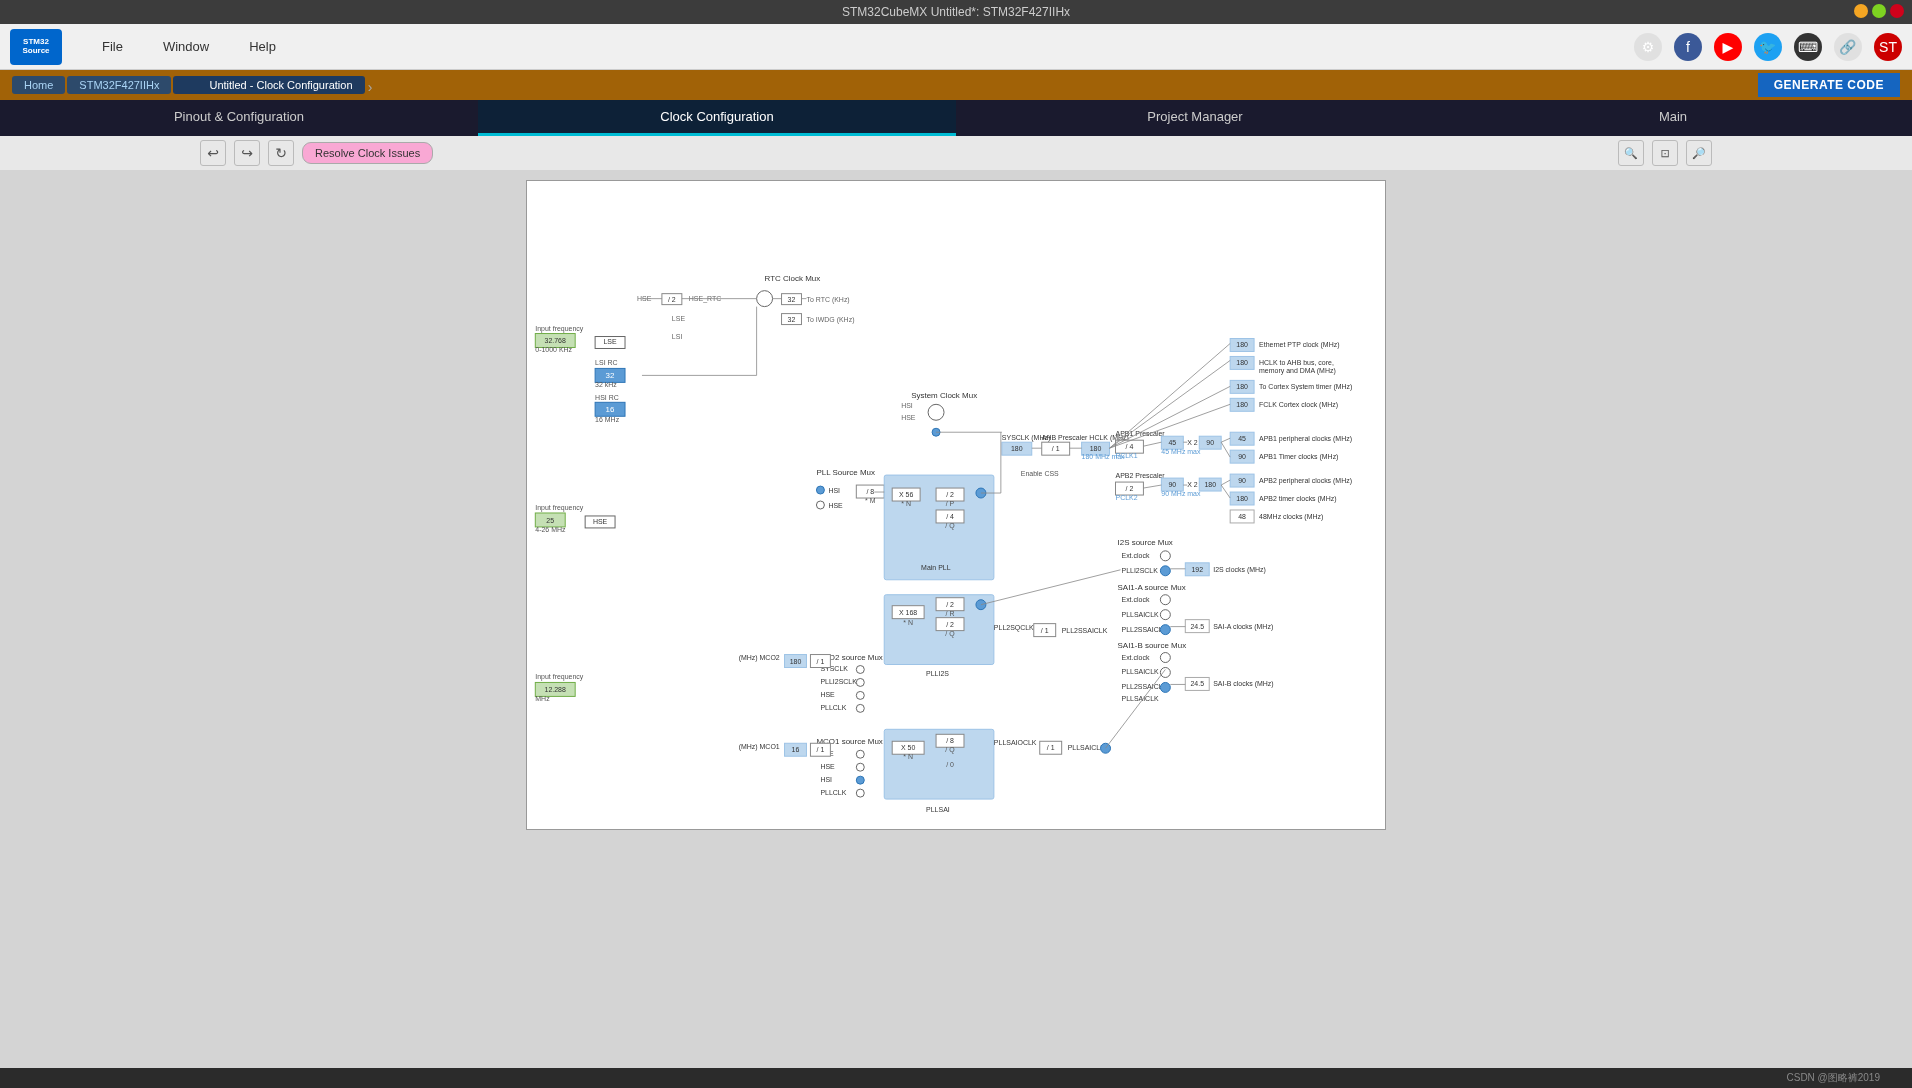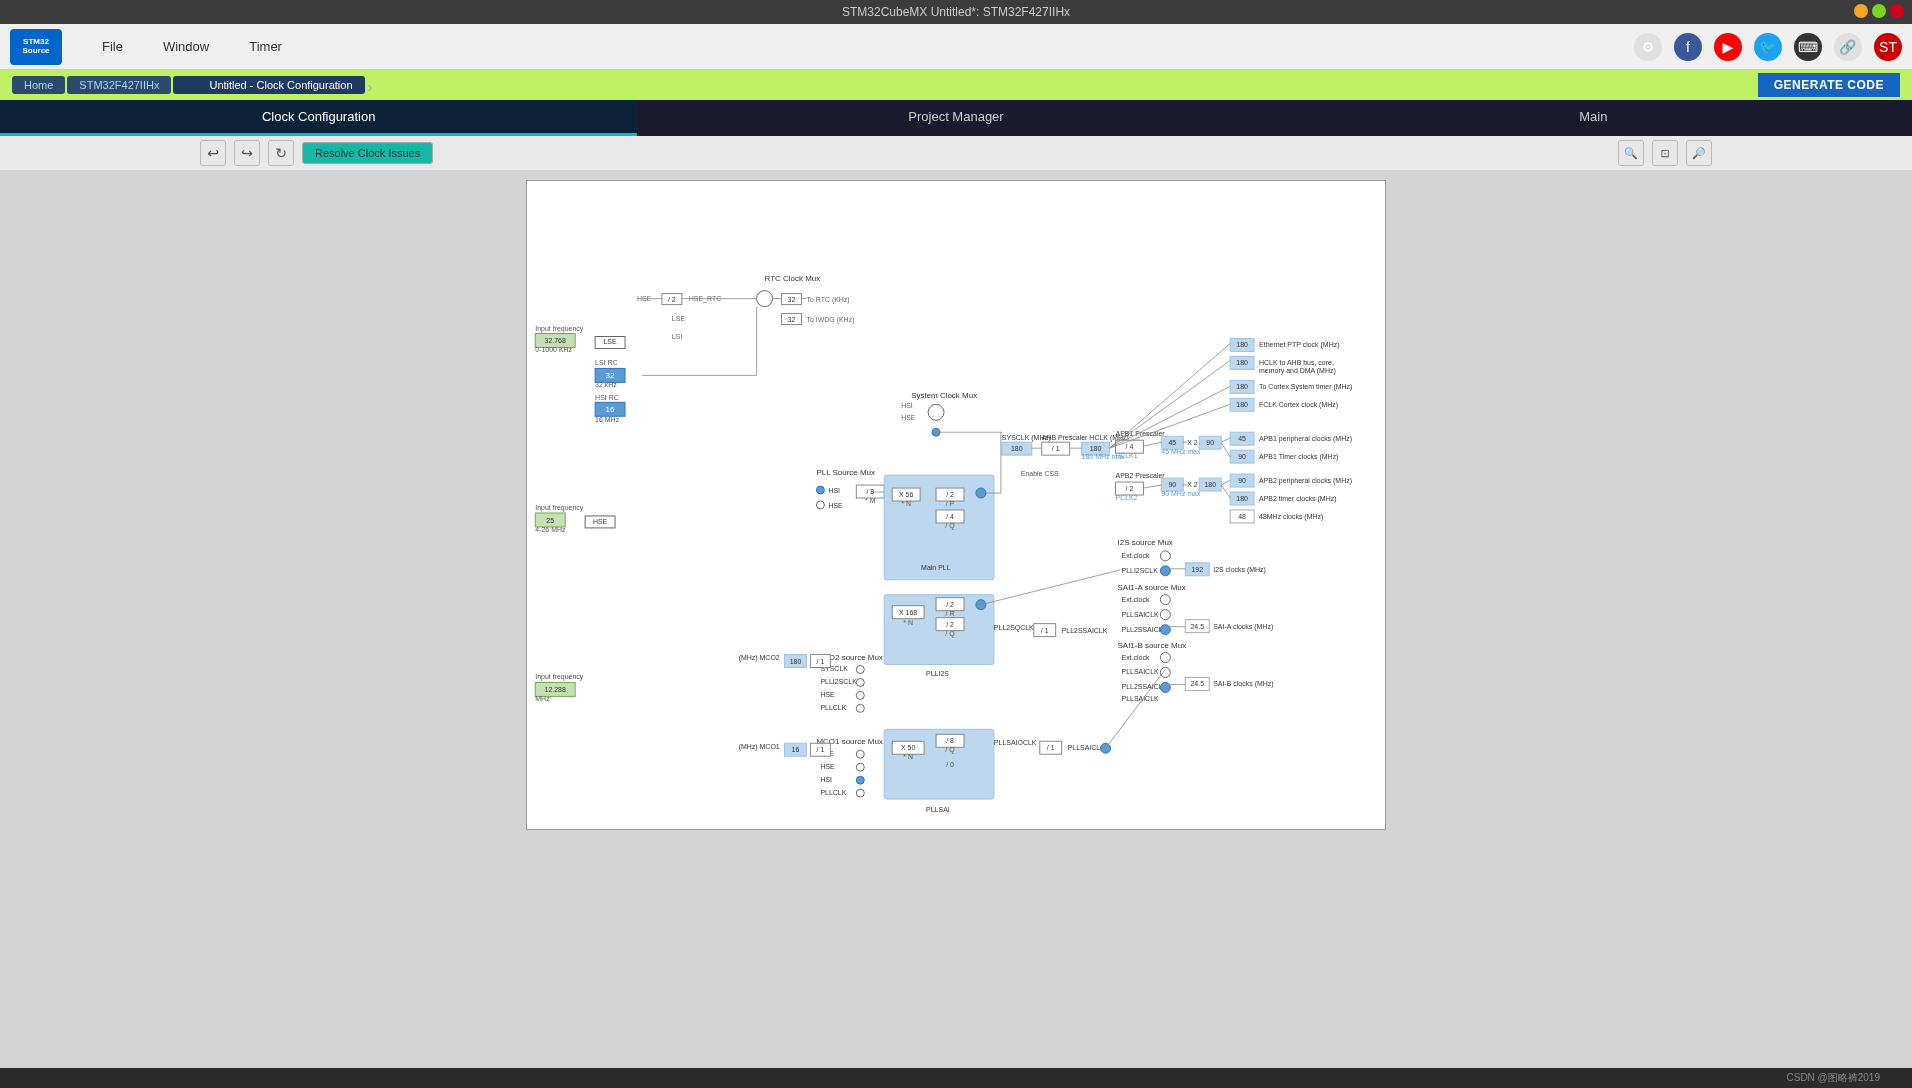--- a/index.html
+++ b/index.html
@@ -57,21 +57,21 @@
     .menu-spacer { flex: 1; }
     .menu-icons { display: flex; gap: 12px; align-items: center; }
     .menu-icon-circle {
       width: 28px; height: 28px; border-radius: 50%;
       display: flex; align-items: center; justify-content: center;
       font-size: 14px; cursor: pointer;
     }
 
     
     #breadcrumb {
-      background: #bef264;
+      background: #a16207;
       display: flex;
       align-items: center;
       height: 30px;
       padding: 0 12px;
     }
     .bc-item {
       background: #2d4a6b;
       color: #aad4f5;
       padding: 3px 12px;
       font-size: 11px;
@@ -137,26 +137,26 @@
       gap: 8px;
     }
     .tb-btn {
       width: 26px; height: 26px;
       background: none; border: 1px solid #bbb;
       border-radius: 3px; cursor: pointer;
       display: flex; align-items: center; justify-content: center;
       font-size: 14px; color: #555;
     }
     .resolve-btn {
-      background: #14b8a6;
+      background: #f9a8d4;
       border: 1px solid #aaa;
       padding: 4px 12px;
       font-size: 11px;
       cursor: pointer;
-      border-radius: 3px;
+      border-radius: 9px;
       color: #333;
     }
     .tb-spacer { flex: 1; }
 
     
     #main {
       background: #d4d4d4;
       height: calc(1088px - 24px - 46px - 30px - 36px - 34px - 20px);
       overflow: auto;
       padding: 10px 20px;
@@ -209,41 +209,44 @@
 
 <div id="menubar">
   <div id="logo">
     <div>
       <div style="font-size:8px;font-weight:bold;line-height:1.1;">STM32</div>
       <div style="font-size:8px;line-height:1.1;">Source</div>
     </div>
   </div>
   <div class="menu-item">File</div>
   <div class="menu-item">Window</div>
-  <div class="menu-item">Timer</div>
+  <div class="menu-item">Help</div>
   <div class="menu-spacer"></div>
   <div class="menu-icons">
     <div class="menu-icon-circle" style="background:#e0e0e0;">⚙</div>
     <div class="menu-icon-circle" style="background:#3b5998;color:white;">f</div>
     <div class="menu-icon-circle" style="background:#ff0000;color:white;">▶</div>
     <div class="menu-icon-circle" style="background:#1da1f2;color:white;">🐦</div>
     <div class="menu-icon-circle" style="background:#333;color:white;">⌨</div>
     <div class="menu-icon-circle" style="background:#e0e0e0;">🔗</div>
     <div class="menu-icon-circle" style="background:#cc0000;color:white;">ST</div>
   </div>
 </div>
 
 <div id="breadcrumb">
   <div class="bc-item">Home</div>
   <div class="bc-item">STM32F427IIHx</div>
   <div class="bc-item bc-active">Untitled - Clock Configuration</div>
   <button class="generate-btn">GENERATE CODE</button>
 </div>
 
 <div id="tabbar">
+  <div class="tab">
+    <span>Pinout &amp; Configuration</span>
+  </div>
   <div class="tab active">
     <span>Clock Configuration</span>
   </div>
   <div class="tab">
     <span>Project Manager</span>
   </div>
   <div class="tab">
     <span>Main</span>
   </div>
 </div>

